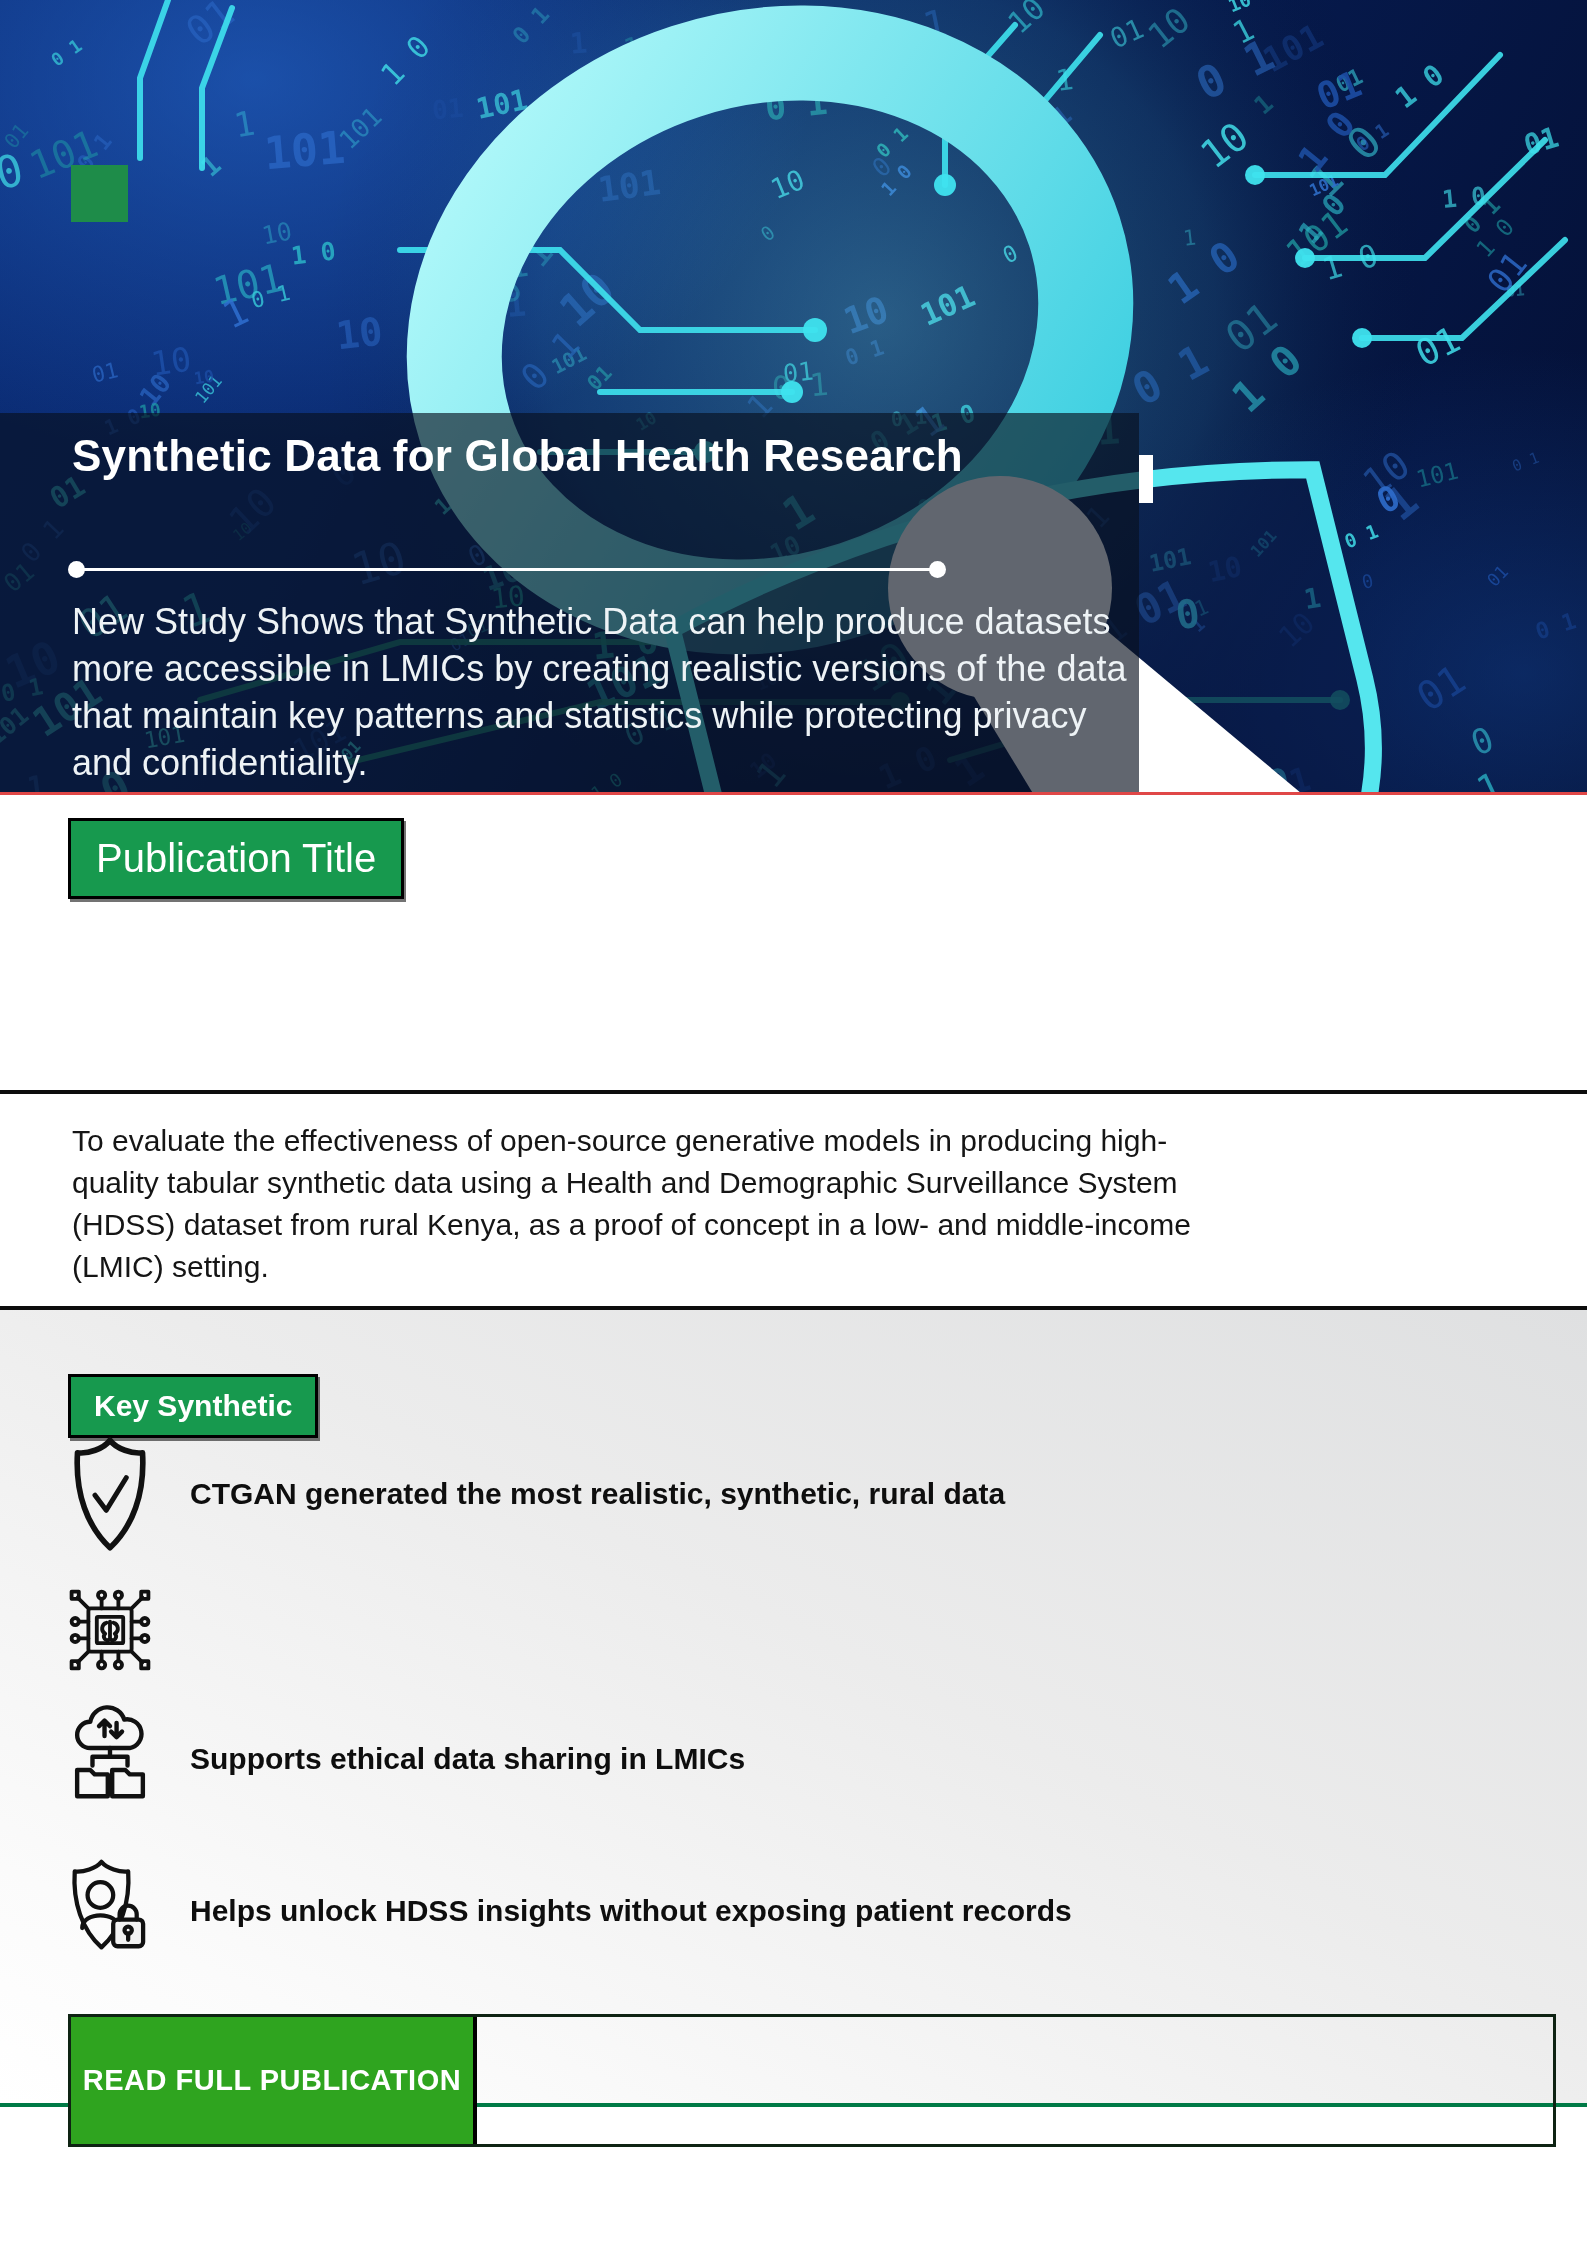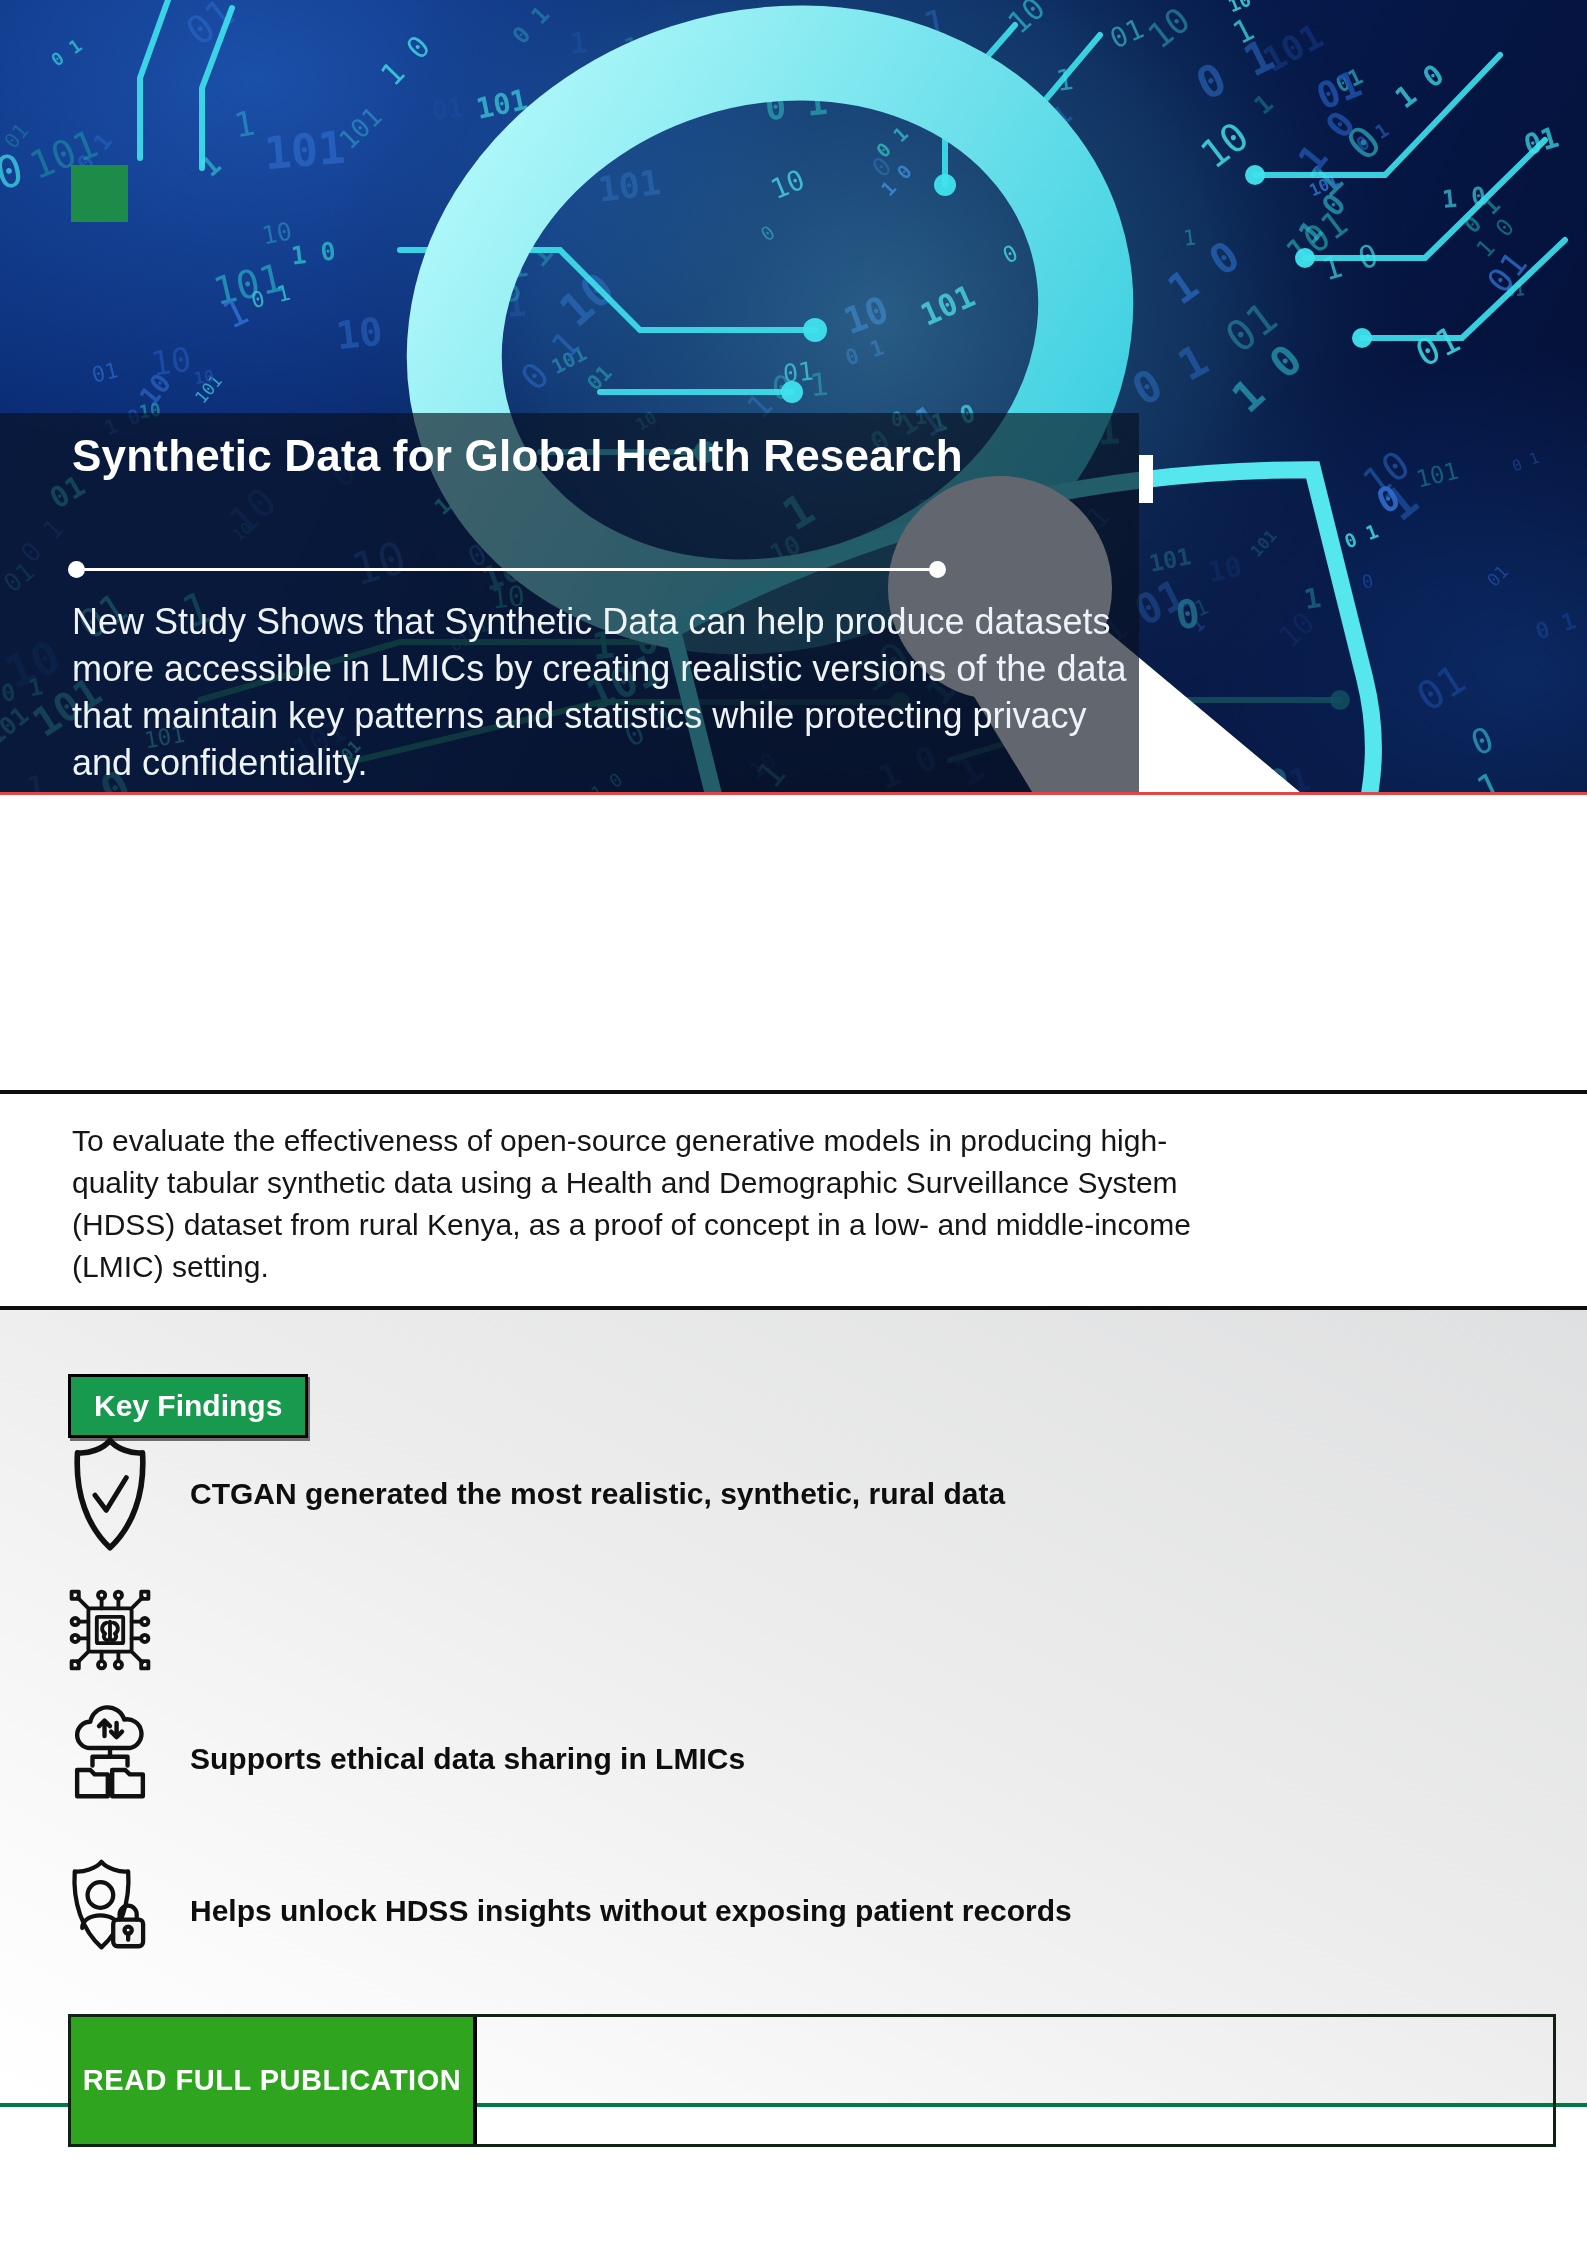--- a/index.html
+++ b/index.html
@@ -308,30 +308,33 @@
 
     <div class="hero-green-square"></div>
     <div class="hero-overlay"></div>
     <div class="hero-cursor"></div>
 
     <h1 class="hero-title">Synthetic Data for Global Health Research</h1>
     <div class="hero-divider"></div>
     <p class="hero-subtitle">New Study Shows that Synthetic Data can help produce datasets more accessible in LMICs by creating realistic versions of the data that maintain key patterns and statistics while protecting privacy and confidentiality.</p>
   </div>
 
+  <div class="badge badge-pub">
+    <span>Publication Title</span>
+  </div>
 
 
   <div class="rule-1"></div>
 
   <p class="objective">To evaluate the effectiveness of open-source generative models in producing high-quality tabular synthetic data using a Health and Demographic Surveillance System (HDSS) dataset from rural Kenya, as a proof of concept in a low- and middle-income (LMIC) setting.</p>
 
   <div class="findings"></div>
 
   <div class="badge badge-kf">
-    <span>Key Findings</span>
+    <span>Key Synthetic</span>
   </div>
 
   <div class="kf-row kf-row-1">
     <div class="kf-icon">
       <svg width="80" height="120" viewBox="0 0 64 96" stroke-width="4.5">
         <path d="M32 5 C37 12 50 16 58 15 C60 48 50 74 32 91 C14 74 4 48 6 15 C14 16 27 12 32 5 Z"></path>
         <path d="M20 49 L29 61 L45 35" stroke-width="4"></path>
       </svg>
     </div>
     <p class="kf-text">CTGAN generated the most realistic, synthetic, rural data</p>

